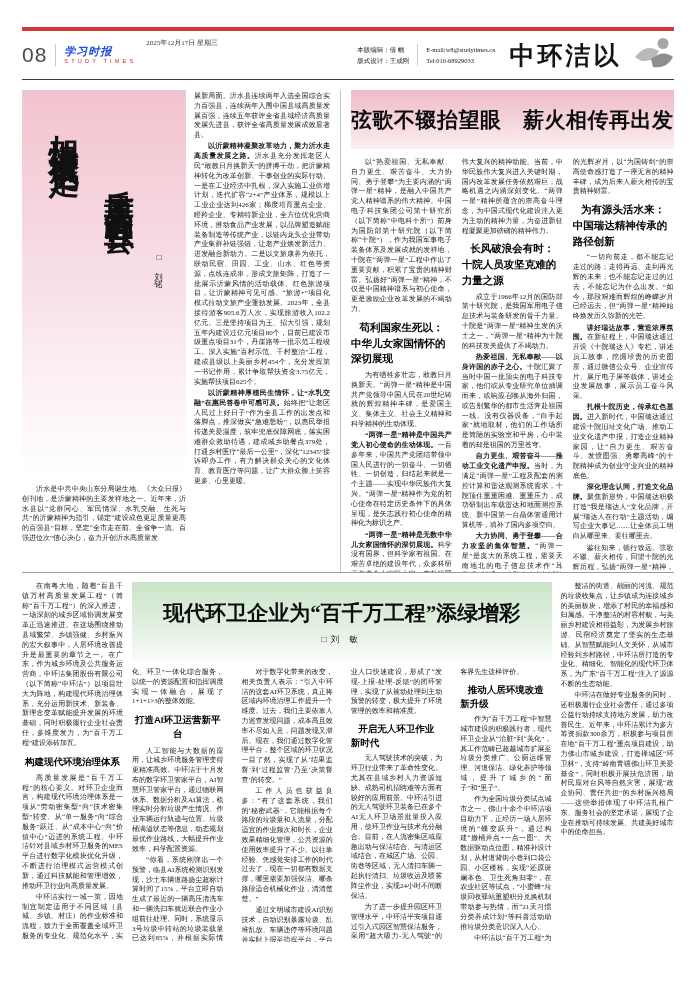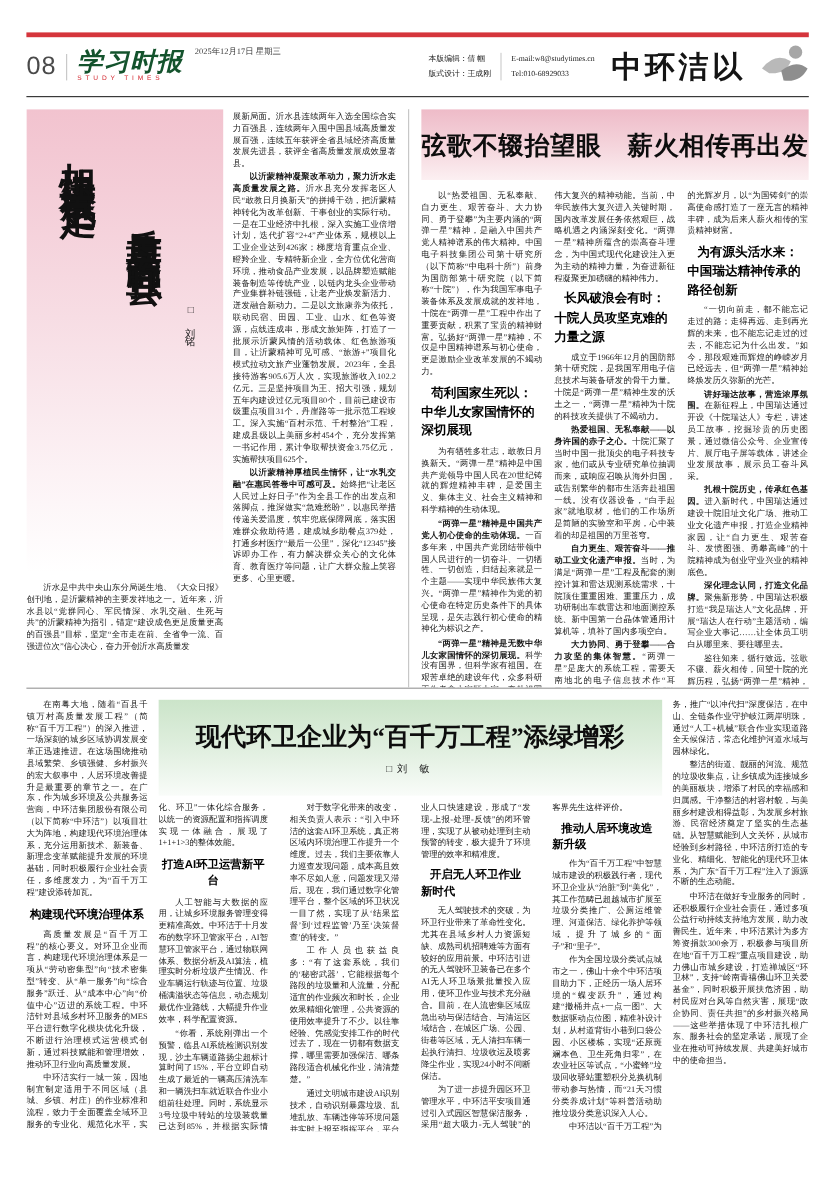--- a/index.html
+++ b/index.html
@@ -13,21 +13,21 @@
 
   
   .red-bar{height:4px;background:#d5353c;margin-top:27px;}
   .masthead-row{
     display:flex;align-items:center;gap:8px;
     padding:5px 0 5px;border-bottom:1.5px solid #3a3a3a;
   }
   .page-num{font-family:"Liberation Sans",sans-serif;font-size:21px;color:#4a4a4a;letter-spacing:1px;}
   .head-div{width:1px;height:22px;background:#c9c9c9;}
   .brand{display:flex;flex-direction:column;line-height:1;}
-  .brand-cn{color:#14532d;font-weight:900;font-size:21px;letter-spacing:1px;font-style:italic;}
+  .brand-cn{color:#1d4ed8;font-weight:900;font-size:11px;letter-spacing:1px;font-style:italic;}
   .brand-en{color:#d2262e;font-size:5.5px;letter-spacing:3.2px;margin-top:2px;font-family:"Liberation Sans",sans-serif;}
   .date-blk{font-size:7px;color:#333;line-height:1.2;margin-left:2px;align-self:flex-start;margin-top:3px;}
   .spacer{flex:1;}
   .staff{font-size:6.5px;color:#222;line-height:1.7;text-align:left;}
   .contact{font-size:6.5px;color:#222;line-height:1.7;border-left:1px solid #cfcfcf;padding-left:8px;}
   .section-title{
     font-family:"Liberation Sans",sans-serif;font-weight:900;
     font-size:25px;color:#141414;letter-spacing:3px;margin-left:6px;white-space:nowrap;
   }
   .logo-icon{margin-left:4px;}
@@ -208,21 +208,20 @@
               <p class="para cont">客界先生这样评价。</p>
               <h3 class="subhead">推动人居环境改造新升级</h3>
               <p class="para">作为“百千万工程”中智慧城市建设的积极践行者，现代环卫企业从“治脏”到“美化”，其工作范畴已超越城市扩展至垃圾分类推广、公厕运维管理、河道保洁、绿化养护等领域，提升了城乡的“面子”和“里子”。</p>
               <p class="para">作为全国垃圾分类试点城市之一，佛山十余个中环洁项目助力下，正经历一场人居环境的“蝶变跃升”，通过构建“撤桶并点+一点一图”、大数据驱动点位图，精准补设计划，从村道背街小巷到口袋公园、小区楼栋，实现“还原斑斓本色、卫生死角归零”，在农业社区等试点，“小蜜蜂”垃圾回收驿站重塑积分兑换机制带动参与热情，而“21天习惯分类养成计划”等科普活动助推垃圾分类意识深入人心。</p>
               <p class="para">中环洁以“百千万工程”为抓手，将环卫工作升级为城市全面的“焕新行动”，一方面开展城市深度清洁，让街巷与道路焕然一新；另一方面延伸环境治理服务链条，拓展综合环境服</p>
             </div>
         </div>
       </div>
 
       <div class="bcol6 col">
-          <p class="para cont">务，推广“以冲代扫”深度保洁，在中山、全链条作业守护岐江两岸明珠，通过“人工+机械”联合作业实现道路全天候保洁，常态化维护河道水域与园林绿化。</p>
           <p class="para">整洁的街道、靓丽的河流、规范的垃圾收集点，让乡镇成为连接城乡的美丽板块，增添了村民的幸福感和归属感。干净整洁的村容村貌，与美丽乡村建设相得益彰，为发展乡村旅游、民宿经济奠定了坚实的生态基础。从智慧赋能到人文关怀，从城市经验到乡村路径，中环洁所打造的专业化、精细化、智能化的现代环卫体系，为广东“百千万工程”注入了源源不断的生态动能。</p>
           <p class="para">中环洁在做好专业服务的同时，还积极履行企业社会责任，通过多项公益行动持续支持地方发展，助力改善民生。近年来，中环洁累计为多方筹资捐款300余万，积极参与项目所在地“百千万工程”重点项目建设，助力佛山市城乡建设，打造禅城区“环卫林”，支持“岭南青禧佛山环卫关爱基金”，同时积极开展扶危济困，助村民应对台风等自然灾害，展现“政企协同、责任共担”的乡村振兴格局——这些举措体现了中环洁扎根广东、服务社会的坚定承诺，展现了企业在推动可持续发展、共建美好城市中的使命担当。</p>
         </div>
     </div>
   </div>
 
   <div class="footer">
     <div class="footer-line">社址：北京市海淀区长春桥路6号　邮政编码：100089　社长：何忠国　广告电话：(010) 68928723 68929266　发行电话：(010) 68921765 68922651（传真）　总编室电话：(010) 68922466　电子信箱：zbs@studytimes.cn</div>
     <div class="footer-line">出版时间：周一、三、五　定价：全年360元　邮发代号：1-267　国外发行代号：W970　开户银行：建行北京中关村分行　户名：中央党校（国家行政学院）报刊社　账号：11050166000000004　承印：</div>
   </div>

